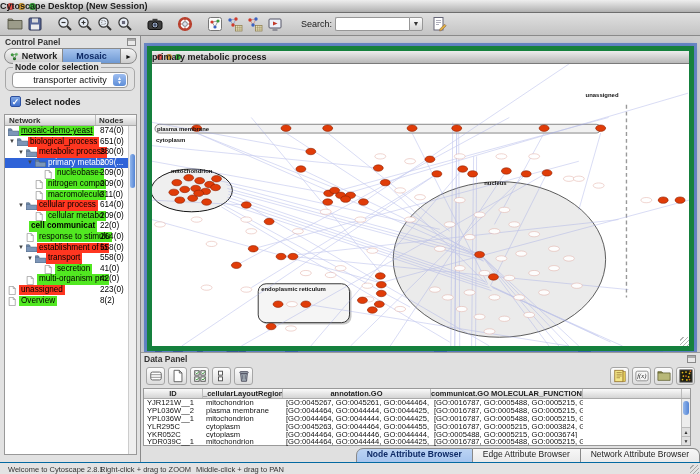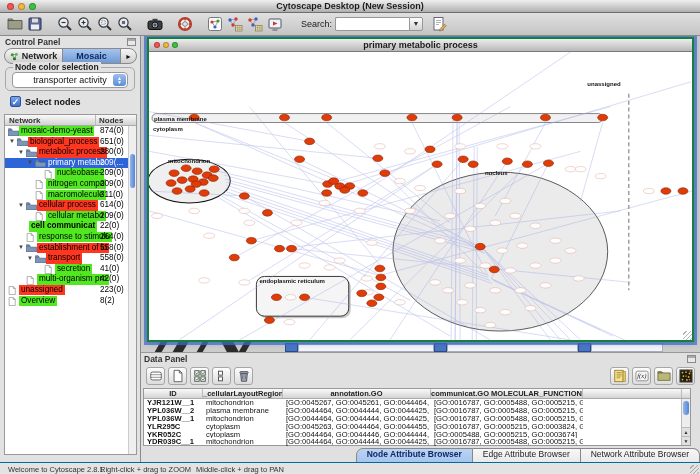--- a/index.html
+++ b/index.html
@@ -1,21 +1,21 @@
 <!DOCTYPE html>
 <html><head>
 <meta charset="utf-8">
 <style>
 *{margin:0;padding:0;box-sizing:border-box}
 html,body{width:700px;height:474px;overflow:hidden;background:#888}
 .app{position:absolute;left:0;top:0;width:700px;height:474px;font-family:"Liberation Sans",sans-serif;background:#d6d6d6;overflow:hidden}
 
 .titlebar{position:absolute;left:0;top:0;width:700px;height:13px;background:linear-gradient(#eee,#bdbdbd 80%,#aeaeae);border-bottom:1px solid #6e6e6e}
 .tl{position:absolute;top:3px;width:7px;height:7px;border-radius:50%;border:1px solid rgba(0,0,0,.25)}
-.title{position:absolute;left:0;width:100%;text-align:center;font-size:9px;font-weight:bold;color:#1c1c1c;line-height:12px}
+.title{position:absolute;left:0;width:100%;text-align:left;font-size:9px;font-weight:bold;color:#1c1c1c;line-height:12px}
 
 .toolbar{position:absolute;left:0;top:13px;width:700px;height:23px;background:linear-gradient(#e0e0e0,#c4c4c4);border-bottom:1px solid #8a8a8a;display:flex;align-items:center;padding-left:5px}
 .tbtn{width:20px;height:20px;display:inline-flex;align-items:center;justify-content:center;cursor:default}
 .tbtn svg{width:16px;height:16px}
 .tgap{width:10px}
 .tb-label{font-size:9px;color:#1a1a1a;margin:0 3px 0 6px}
 .search-box{display:flex;align-items:center}
 .search-input{width:74px;height:14px;font-size:9px;border:1px solid #979797;border-right:none;background:#fff;border-radius:2px 0 0 2px;padding:0 3px;font-family:"Liberation Sans",sans-serif}
 .search-arrow{width:14px;height:14px;font-size:7px;line-height:12px;text-align:center;border:1px solid #979797;background:linear-gradient(#fdfdfd,#d4d4d4);border-radius:0 2px 2px 0;color:#333}
 
@@ -51,39 +51,39 @@
 .trow.sel .tlabel,.trow.sel .tnodes{color:#fff}
 .tree-sb{position:absolute;right:0;top:11px;bottom:0;width:8px;background:#efefef;border-left:1px solid #ccc}
 .tree-sb .thumb{position:absolute;left:1px;top:28px;width:5px;height:34px;border-radius:3px;background:linear-gradient(90deg,#93b7ec,#5484d4)}
 
 .workspace{position:absolute;left:141px;top:36px;width:559px;height:316px;background:#cdcdcd;overflow:hidden}
 .frag{position:absolute;top:307px;height:9px}
 .sfrag{background:#f5f5f8;border:1px solid #a8aec0;background-image:linear-gradient(transparent 3px,#c8ccе8 3px,transparent 4px)}
 .bfrag{background:#4a74c4;border:1px solid #2c4a88}
 .darkfrag{position:absolute;top:294px;left:14px;width:104px;height:22px;overflow:hidden}
 .slash{position:absolute;background:#2a2a2a;transform:skewX(-30deg)}
-.netwin{position:absolute;left:6px;top:1px;width:547px;height:305px;background:#fff;border:2px solid #15803d;box-shadow:0 0 0 3px rgba(62,105,190,.7),0 0 7px rgba(62,105,190,.6)}
+.netwin{position:absolute;left:6px;top:10px;width:547px;height:305px;background:#fff;border:5px solid #15803d;box-shadow:0 0 0 3px rgba(62,105,190,.7),0 0 7px rgba(62,105,190,.6)}
 .wtitle{position:relative;height:13px;background:linear-gradient(#ededed,#b8b8b8);border-bottom:1px solid #7a7a7a}
 .wtl{position:absolute;top:3px;width:6px;height:6px;border-radius:50%;border:1px solid rgba(0,0,0,.25)}
 .canvas{position:absolute;left:0;top:13px;right:0;bottom:0;background:#fff;overflow:hidden}
 .canvas svg{width:100%;height:100%;display:block}
 .grip{position:absolute;right:0;bottom:0;width:9px;height:9px;background:repeating-linear-gradient(135deg,transparent 0 2px,#b5b5b5 2px 3px)}
 
 .data-panel{position:absolute;left:141px;top:352px;width:559px;height:110px;background:#e0e0e0;border-top:1px solid #999}
 .dp-title{position:absolute;left:3px;top:1px;font-size:8.5px;font-weight:bold;color:#333}
 .dp-toolbar{position:absolute;left:0;top:12px;right:0;height:22px;display:flex;align-items:center;padding:0 5px;gap:3px}
 .dbtn{width:19px;height:18px;border:1px solid #a6a6a6;border-radius:3px;background:linear-gradient(#fdfdfd,#dcdcdc);display:flex;align-items:center;justify-content:center}
 .dbtn svg{width:14px;height:14px}
 .dp-spacer{flex:1}
 .dp-table{position:absolute;left:2px;top:35px;width:548px;height:58px;background:#fff;border:1px solid #999}
 .dt-head{display:flex;height:10px;background:linear-gradient(#fafafa,#d4d4d4);border-bottom:1px solid #aaa}
 .dt-hc{font-size:7.5px;font-weight:bold;color:#222;text-align:center;border-right:1px solid #bbb;overflow:hidden;line-height:10px}
 .dt-row{display:flex;height:7.9px}
 .dt-c{font-size:7.6px;color:#111;padding-left:3px;overflow:hidden;white-space:nowrap;line-height:7.9px}
-.dt-c.b{font-weight:bold}
+.dt-c.b{font-weight:normal}
 .dp-sb{position:absolute;right:0;top:10px;bottom:0;width:9px;background:#ededed;border-left:1px solid #bbb}
 .dp-sb .thumb{position:absolute;left:1px;top:2px;width:6px;height:14px;border-radius:3px;background:linear-gradient(90deg,#93b7ec,#5484d4)}
 .dp-sb .arr{position:absolute;left:0;width:8px;height:9px;font-size:5px;text-align:center;line-height:9px;color:#333;background:#e0e0e0;border-top:1px solid #bbb}
 .dp-tabs{position:absolute;left:0;right:0;top:95px;height:29px;display:flex;justify-content:flex-end}
 .dptab{font-size:8.5px;padding:0 10px;line-height:11px;border:1px solid #888;border-left:none;background:linear-gradient(#f7f7f7,#dcdcdc);color:#222}
 .dptab:first-child{border-left:1px solid #888;border-radius:7px 0 0 7px}
 .dptab:last-child{border-radius:0 7px 7px 0}
 .dptab.sel{background:linear-gradient(#bcd4f4,#8fb4e8);font-weight:bold;color:#0e2a66}
 
 .status{position:absolute;left:0;top:462px;width:700px;height:12px;background:#e3e3e3;border-top:1px solid #0369a1;font-size:7.5px;color:#333}
@@ -282,21 +282,21 @@
         <div class="th-nodes">Nodes</div>
       </div>
       <div id="tree-rows">
           <div class="trow">
             <span class="ticon" style="left: 3px;">
               <svg width="11" height="8" viewBox="0 0 12 9">
                 <path d="M0 2.2 4 2.2 5 3.6 12 3.6 12 9 0 9Z" fill="#7d96b8" stroke="#46607e" stroke-width=".8"></path>
                 <path d="M.4 2 0.4 .8 3.4 .8 4.4 2Z" fill="#93abc8" stroke="#46607e" stroke-width=".7"></path>
               </svg>
             </span>
-            <span class="tlabel hl-green" style="left: 14px;">mosaic-demo-yeast</span>
+            <span class="tlabel hl-green" style="left: 14px; text-decoration: underline;">mosaic-demo-yeast</span>
             <span class="tnodes">874(0)</span>
           </div>
           <div class="trow">
             <span class="exp" style="left: 4px;">▼</span>
             <span class="ticon" style="left: 12px;">
               <svg width="11" height="8" viewBox="0 0 12 9">
                 <path d="M0 2.2 4 2.2 5 3.6 12 3.6 12 9 0 9Z" fill="#7d96b8" stroke="#46607e" stroke-width=".8"></path>
                 <path d="M.4 2 0.4 .8 3.4 .8 4.4 2Z" fill="#93abc8" stroke="#46607e" stroke-width=".7"></path>
               </svg>
             </span>

